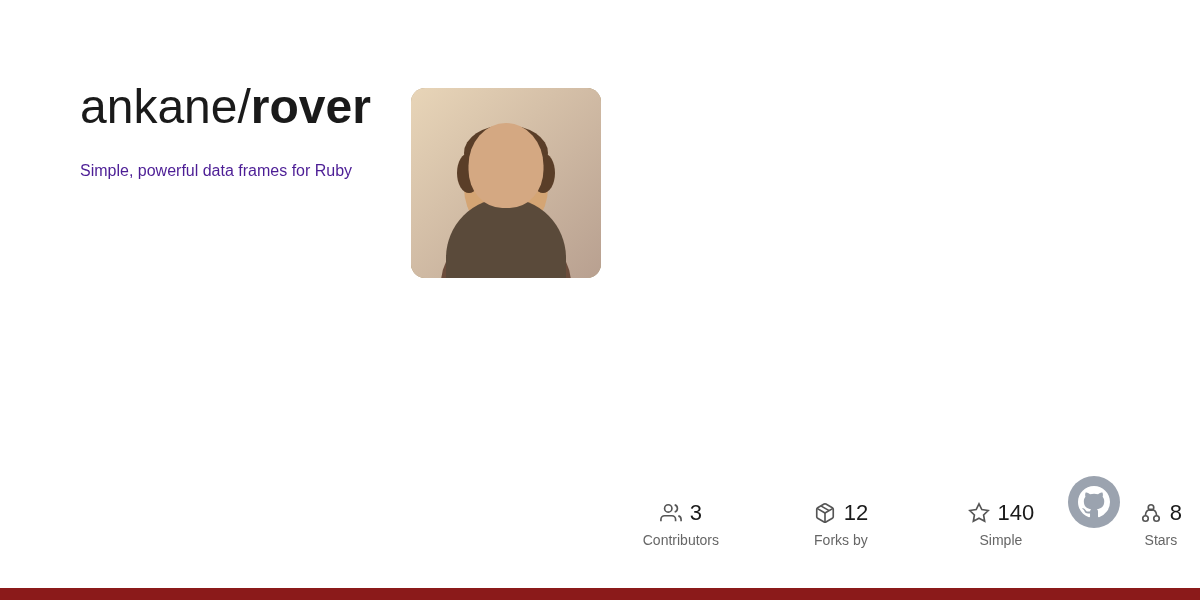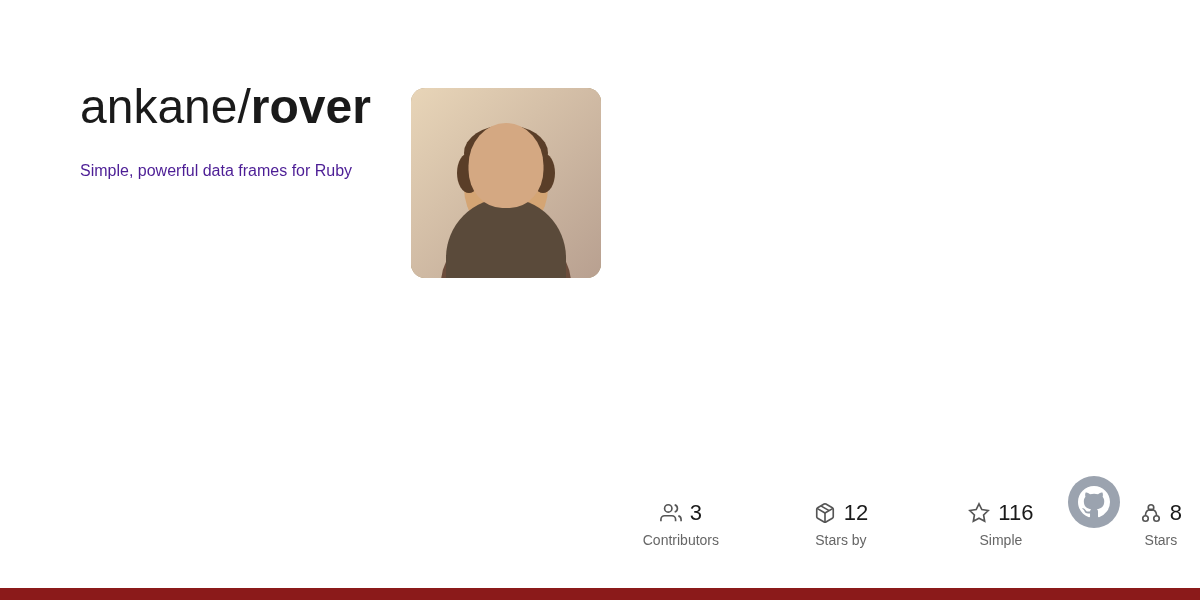--- a/index.html
+++ b/index.html
@@ -239,31 +239,31 @@
         <span class="stat-icon">
           <svg width="22" height="22" viewBox="0 0 24 24" fill="none" stroke="#555555" stroke-width="1.8">
             <line x1="16.5" y1="9.4" x2="7.5" y2="4.21"></line>
             <path d="M21 16V8a2 2 0 0 0-1-1.73l-7-4a2 2 0 0 0-2 0l-7 4A2 2 0 0 0 3 8v8a2 2 0 0 0 1 1.73l7 4a2 2 0 0 0 2 0l7-4A2 2 0 0 0 21 16z"></path>
             <polyline points="3.27 6.96 12 12.01 20.73 6.96"></polyline>
             <line x1="12" y1="22.08" x2="12" y2="12"></line>
           </svg>
         </span>
         <span class="stat-number">12</span>
       </div>
-      <span class="stat-label">Stars by</span>
+      <span class="stat-label">Forks by</span>
     </div>
 
     <div class="stat-item">
       <div class="stat-top">
         <span class="stat-icon">
           <svg width="22" height="22" viewBox="0 0 24 24" fill="none" stroke="#555555" stroke-width="1.8">
             <polygon points="12 2 15.09 8.26 22 9.27 17 14.14 18.18 21.02 12 17.77 5.82 21.02 7 14.14 2 9.27 8.91 8.26 12 2"></polygon>
           </svg>
         </span>
-        <span class="stat-number">116</span>
+        <span class="stat-number">140</span>
       </div>
       <span class="stat-label">Simple</span>
     </div>
 
     <div class="stat-item">
       <div class="stat-top">
         <span class="stat-icon">
           <svg width="22" height="22" viewBox="0 0 24 24" fill="none" stroke="#555555" stroke-width="1.8">
             <circle cx="6" cy="18" r="3"></circle>
             <circle cx="18" cy="18" r="3"></circle>

